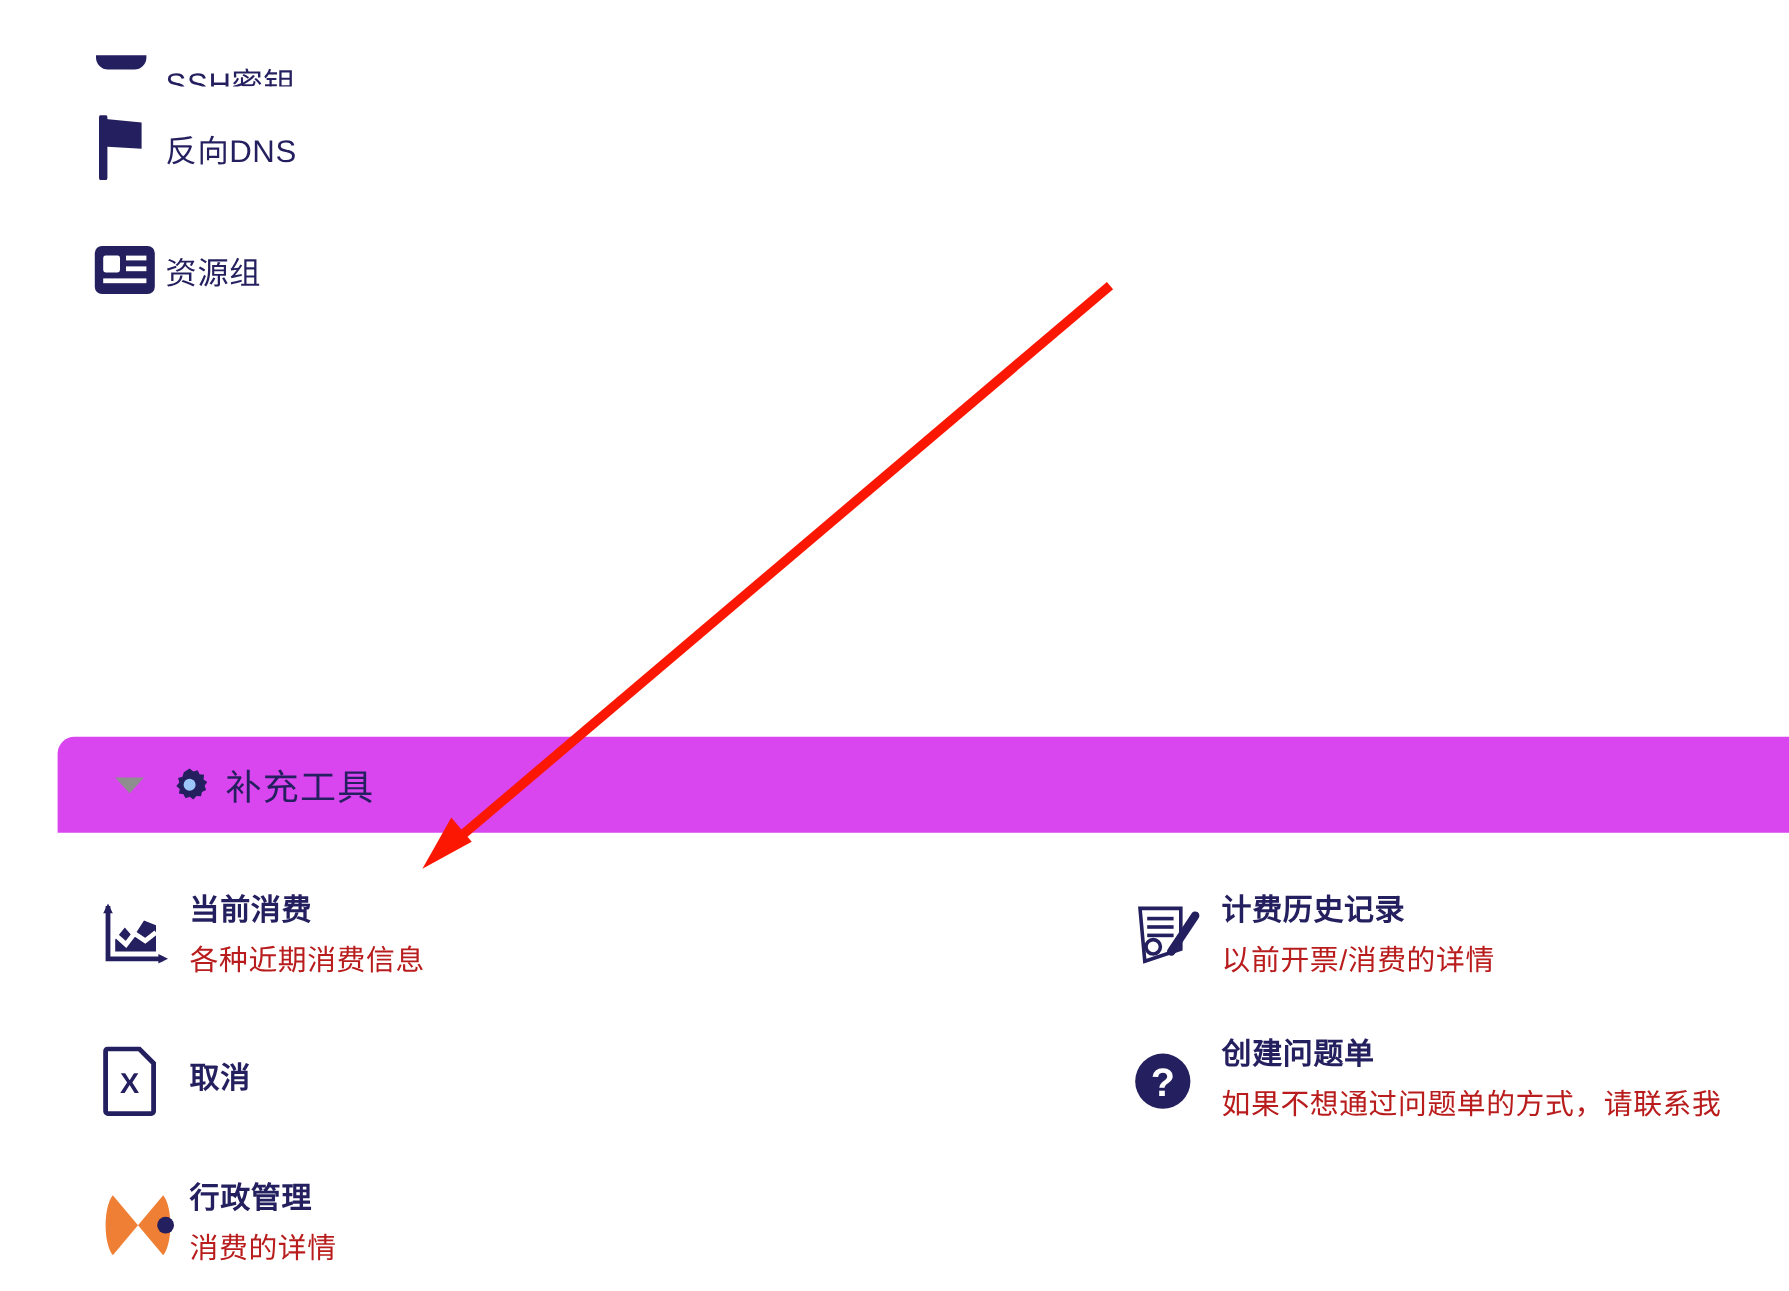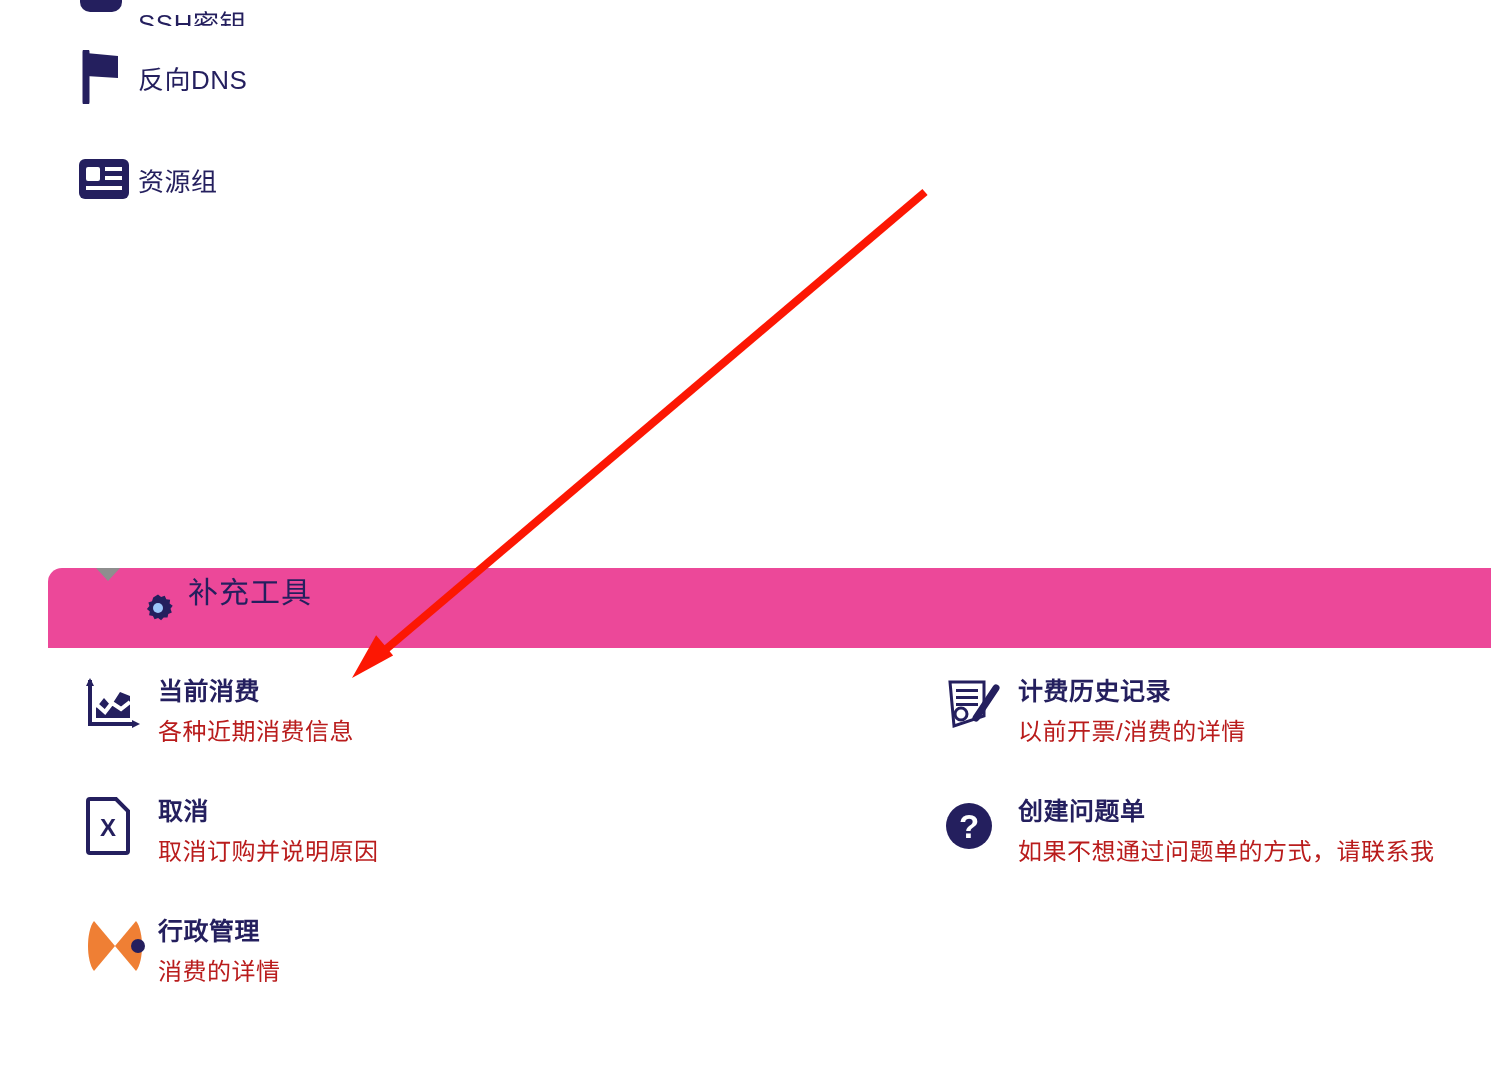--- a/index.html
+++ b/index.html
@@ -13,20 +13,21 @@
     background: #ffffff;
     font-family: "Liberation Sans", "DejaVu Sans", sans-serif;
     overflow: hidden;
     position: relative;
     color: #241f5e;
   }
   #page {
     position: relative;
     width: 1491px;
     height: 841px;
+    margin-top: 46px;
   }
 
   
   .nav-list {
     position: absolute;
     left: 0;
     top: 0;
     width: 700px;
   }
   .nav-item {
@@ -59,24 +60,25 @@
   }
   .nav-item.clipped .nav-label { margin-bottom: -14px; }
 
   
   .section-banner {
     position: absolute;
     left: 48px;
     top: 568px;
     width: 1443px;
     height: 80px;
-    background: #ec4899;
+    background: #d946ef;
     border-top-left-radius: 14px;
     border-bottom-left-radius: 0;
     display: flex;
+    align-items: center;
     box-sizing: border-box;
     padding-left: 48px;
   }
   .caret {
     width: 0;
     height: 0;
     border-left: 12px solid transparent;
     border-right: 12px solid transparent;
     border-top: 13px solid #8e8e8e;
     margin-right: 22px;
@@ -99,21 +101,21 @@
   }
   .tool-col {
     position: absolute;
     top: 0;
   }
   .tool-col.left  { left: 84px;  width: 800px; }
   .tool-col.right { left: 944px; width: 560px; }
 
   .tool-item {
     display: flex;
-    align-items: flex-start;
+    align-items: center;
     height: 120px;
   }
   .tool-icon {
     width: 74px;
     min-width: 74px;
     height: 62px;
     display: flex;
     align-items: center;
     justify-content: flex-start;
     padding-top: 6px;
@@ -223,21 +225,20 @@
 
       <div class="tool-item">
         <span class="tool-icon">
           <svg width="52" height="58" viewBox="0 0 52 58">
             <path d="M6 2 h26 l12 12 v40 a2 2 0 0 1 -2 2 h-36 a2 2 0 0 1 -2 -2 v-50 a2 2 0 0 1 2 -2 z" fill="none" stroke="#241f5e" stroke-width="4"></path>
             <text x="24" y="39" font-family="Liberation Sans, sans-serif" font-size="24" font-weight="bold" fill="#241f5e" text-anchor="middle">X</text>
           </svg>
         </span>
         <span class="tool-text">
           <span class="tool-title">取消</span>
-          <span class="tool-desc" style="display:block;">取消订购并说明原因</span>
         </span>
       </div>
 
       <div class="tool-item">
         <span class="tool-icon">
           <svg width="62" height="58" viewBox="0 0 62 58">
             <path d="M31 29 L10 4 C2 14 2 44 10 54 Z" fill="#ef7f34"></path>
             <path d="M31 29 L52 4 C60 14 60 44 52 54 Z" fill="#ef7f34"></path>
             <circle cx="54" cy="29" r="7" fill="#241f5e"></circle>
           </svg>

